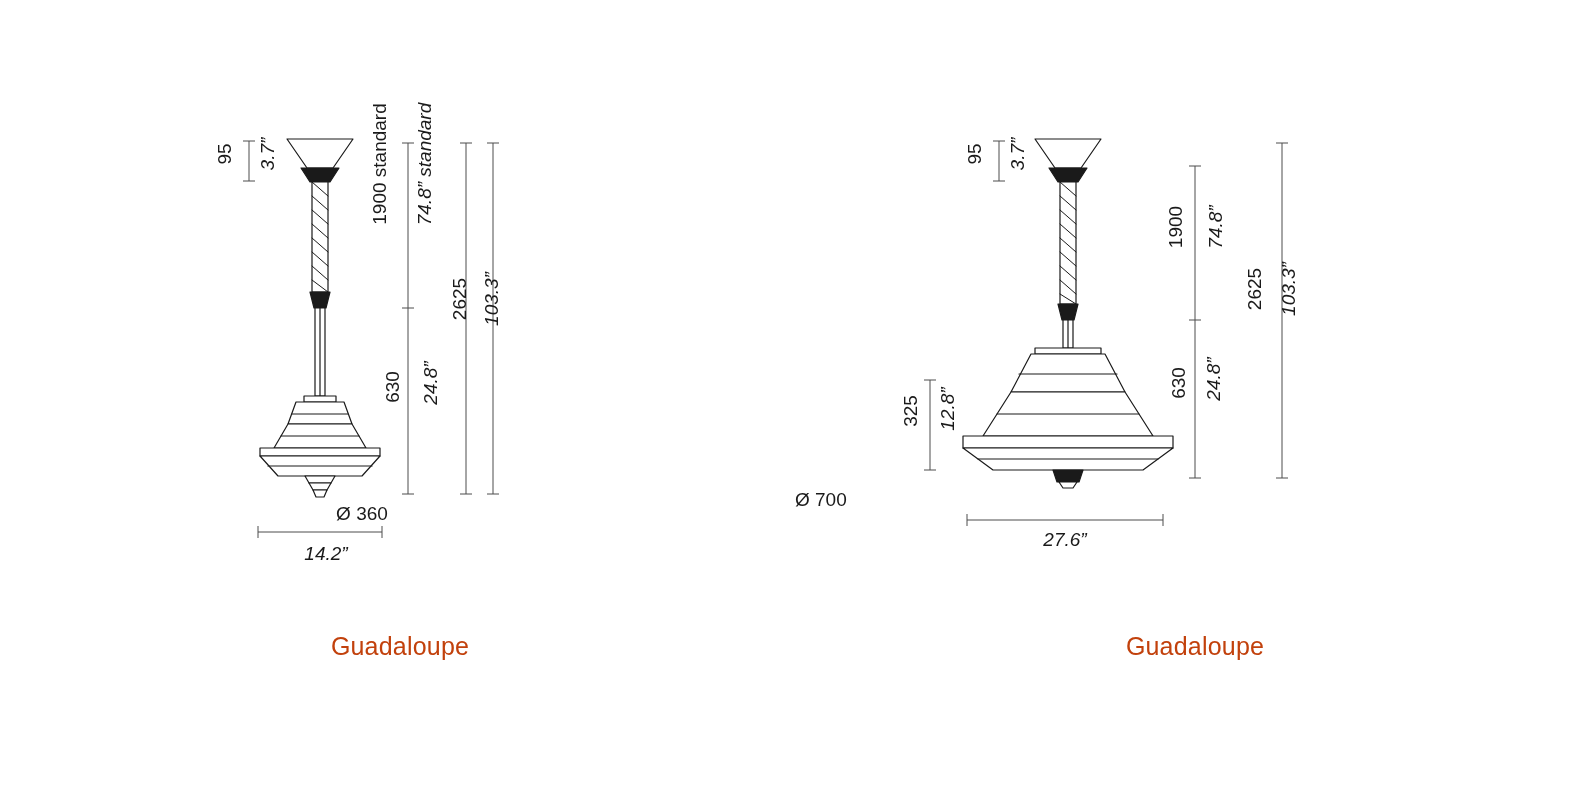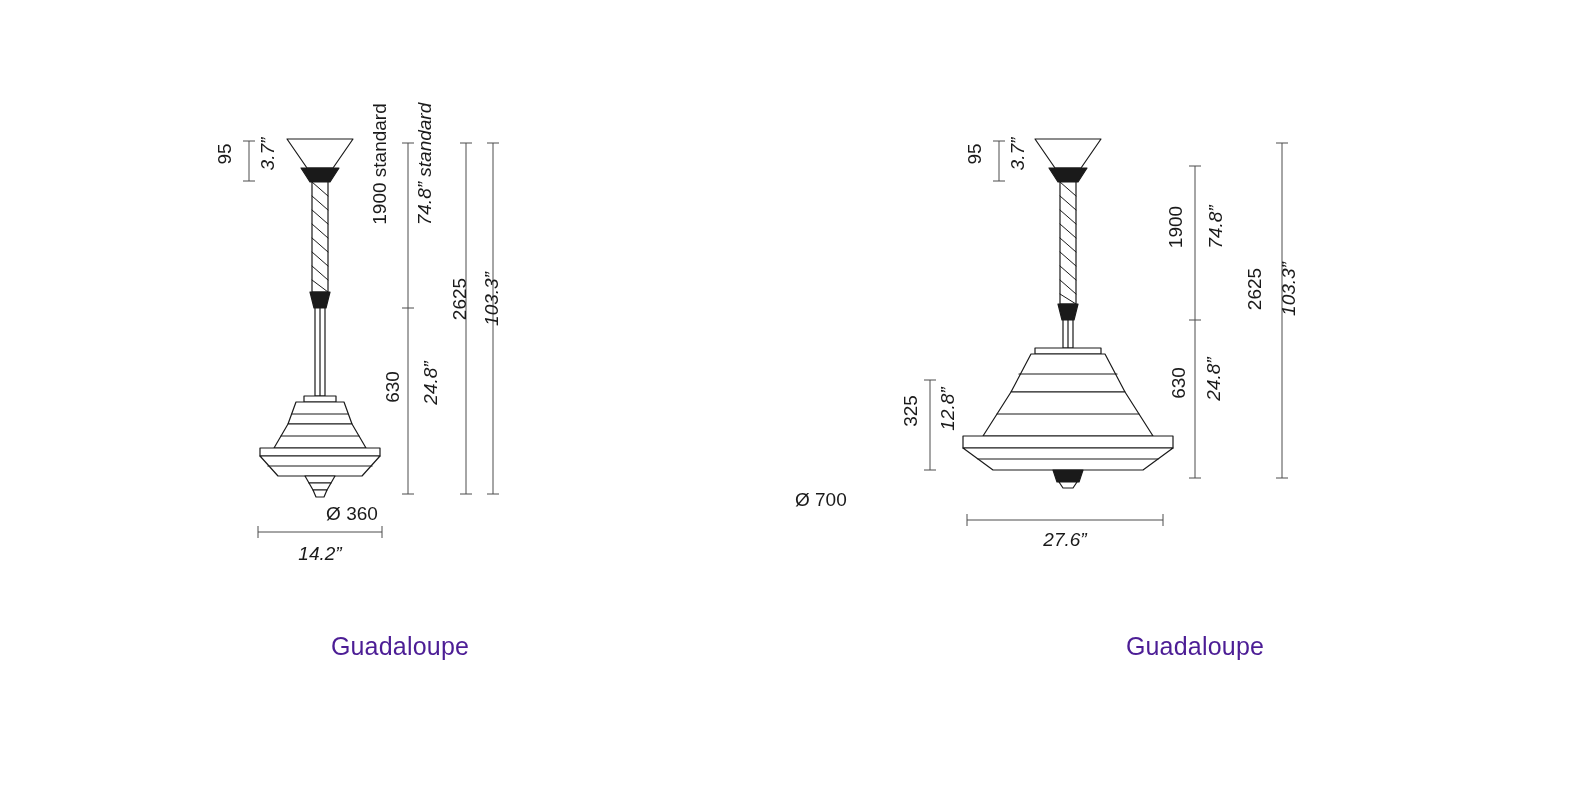--- a/index.html
+++ b/index.html
@@ -29,21 +29,21 @@
   #fig-large { left: 795px; width: 800px; }
 
   svg { display: block; }
 
   .caption {
     position: absolute;
     width: 100%;
     text-align: center;
     font-size: 25px;
     letter-spacing: 0.2px;
-    color: #4c1d95;
+    color: #c2410c;
   }
   #caption-small { top: 632px; left: 0; }
   #caption-large { top: 632px; left: 0; }
 
   
   .dim {
     position: absolute;
     font-size: 19px;
     color: #1a1a1a;
     white-space: nowrap;
@@ -126,22 +126,22 @@
 
     <div class="dim rot" style="left:300px; top:153px; width:160px; text-align:center;">1900 standard</div>
     <div class="dim it rot" style="left:330px; top:153px; width:190px; text-align:center;">74.8” standard</div>
 
     <div class="dim rot" style="left:367px; top:376px; width:52px; text-align:center;">630</div>
     <div class="dim it rot" style="left:400px; top:372px; width:62px; text-align:center;">24.8”</div>
 
     <div class="dim rot" style="left:424px; top:288px; width:72px; text-align:center;">2625</div>
     <div class="dim it rot" style="left:450px; top:288px; width:84px; text-align:center;">103.3”</div>
 
-    <div class="dim" style="left:0; top:503px; width:640px; text-align:center;padding-left:32px;">Ø 360</div>
-    <div class="dim it" style="left:0; top:543px; width:640px; text-align:center;">14.2”</div>
+    <div class="dim" style="left:10px; top:503px; width:640px; text-align:center;padding-left:32px;">Ø 360</div>
+    <div class="dim it" style="left:6px; top:543px; width:640px; text-align:center;">14.2”</div>
 
     <div class="caption" id="caption-small">Guadaloupe</div>
   </div>
 
   <div class="fig" id="fig-large">
 
     <svg width="800" height="620" viewBox="0 0 800 620">
       <g stroke="#1a1a1a" fill="none" stroke-width="1.2" stroke-linejoin="round" stroke-linecap="round">
 
         <path d="M240 139 L306 139 L286 168 L260 168 Z" fill="#ffffff"></path>

